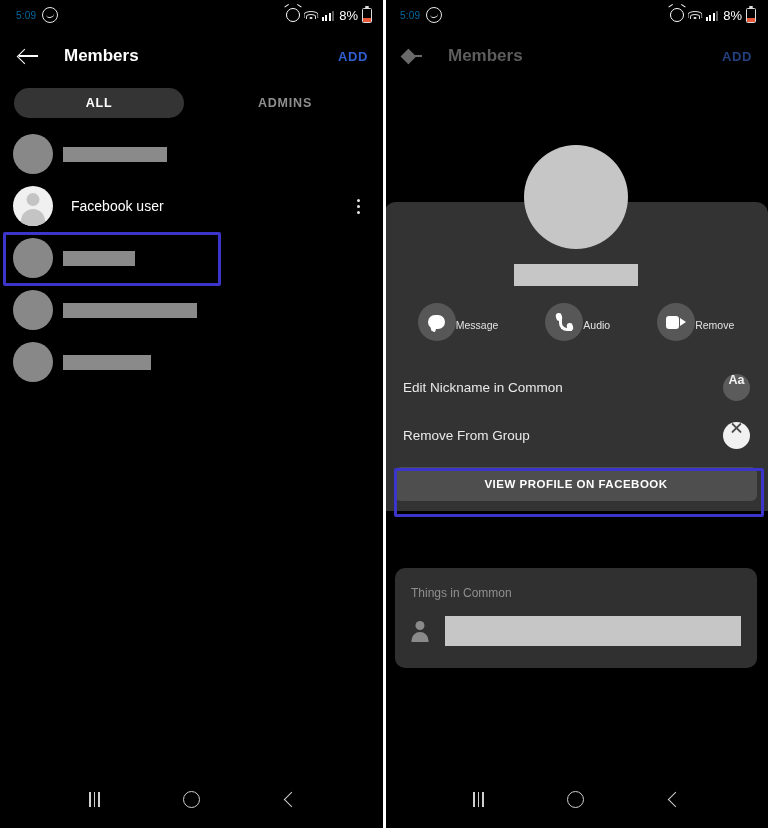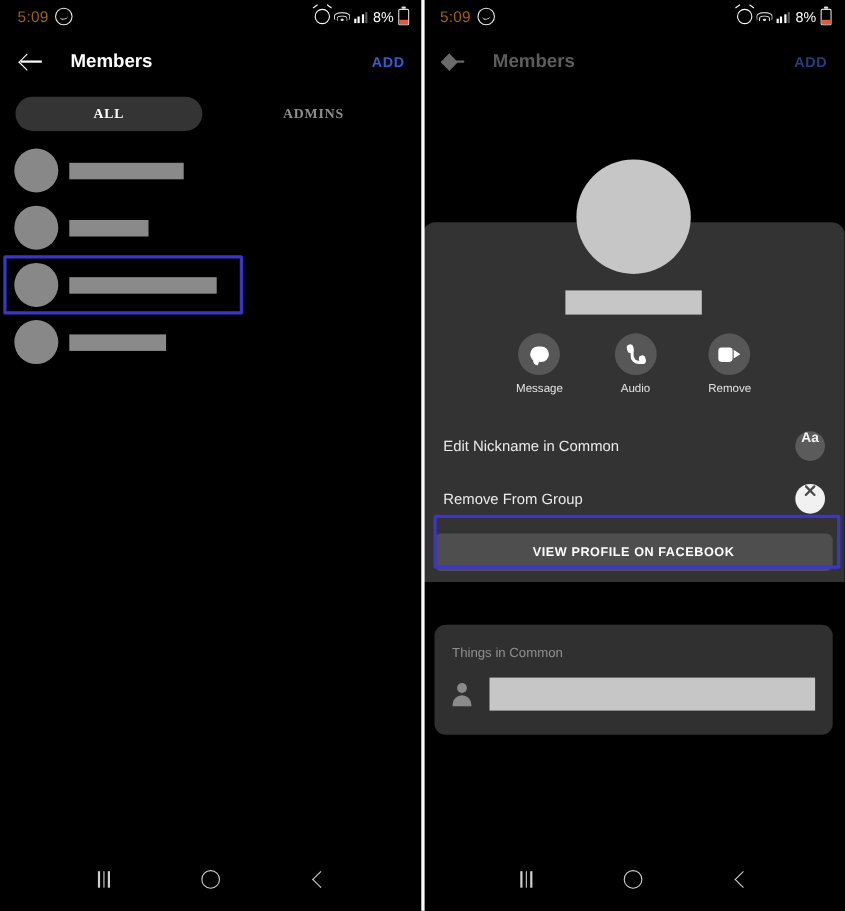--- a/index.html
+++ b/index.html
@@ -9,21 +9,21 @@
   
   .panel{position:absolute;top:0;width:384px;height:828px;background:#000;overflow:hidden;}
   .panel-left{left:0;}
   .panel-right{left:384px;}
   .divider{position:absolute;left:383px;top:0;width:3px;height:828px;background:#fff;z-index:50;}
 
   
   .statusbar{position:relative;height:30px;display:flex;align-items:center;
              justify-content:space-between;padding:0 12px 0 16px;box-sizing:border-box;}
   .status-left{display:flex;align-items:center;gap:6px;}
-  .status-time{color:#a16207;font-size:14px;letter-spacing:.2px;}
+  .status-time{color:#0369a1;font-size:10px;letter-spacing:.2px;}
   .msgr-badge{width:14px;height:14px;border:1.4px solid #e8e8e8;border-radius:50%;
               display:inline-block;position:relative;}
   .msgr-badge:after{content:"";position:absolute;left:2.5px;top:5px;width:8px;height:4px;
                     border-bottom:1.4px solid #e8e8e8;border-radius:0 0 6px 6px;
                     transform:rotate(-8deg);}
   .status-right{display:flex;align-items:center;gap:4px;}
   .ic-alarm{position:relative;width:12px;height:12px;border:1.5px solid #fff;border-radius:50%;}
   .ic-alarm:before,.ic-alarm:after{content:"";position:absolute;top:-4px;width:5px;height:3px;
       border-top:1.5px solid #fff;}
   .ic-alarm:before{left:-2px;transform:rotate(-35deg);}
@@ -51,21 +51,21 @@
   .appbar{height:52px;display:flex;align-items:center;padding:0 16px;box-sizing:border-box;}
   .back-arrow{width:26px;height:26px;position:relative;flex:0 0 auto;cursor:pointer;}
   .back-arrow:before{content:"";position:absolute;left:3px;top:12px;width:19px;height:1.8px;background:#fff;}
   .back-arrow:after{content:"";position:absolute;left:3px;top:8.2px;width:10px;height:10px;
                     border-left:1.8px solid #fff;border-bottom:1.8px solid #fff;
                     transform:rotate(45deg);}
   .appbar-title{color:#fff;font-size:17px;font-weight:bold;margin-left:22px;flex:1;}
   .add-btn{color:#2f5fd0;font-size:13px;font-weight:bold;letter-spacing:.6px;cursor:pointer;}
 
   
-  .tabs{display:flex;padding:6px 14px 0;box-sizing:border-box;gap:16px;font-family:Liberation Serif, serif;}
+  .tabs{display:flex;padding:6px 14px 0;box-sizing:border-box;gap:16px;}
   .tab{flex:1;text-align:center;font-size:12.5px;font-weight:bold;letter-spacing:.8px;
        padding:8px 0;border-radius:18px;cursor:pointer;}
   .tab.active{background:#343434;color:#fff;}
   .tab.inactive{color:#8e8e8e;}
 
   
   .member-list{padding-top:10px;}
   .member-row{height:52px;display:flex;align-items:center;padding:0 16px 0 13px;
               box-sizing:border-box;position:relative;cursor:pointer;}
   .avatar{width:40px;height:40px;border-radius:50%;background:#888;flex:0 0 auto;}
@@ -88,21 +88,21 @@
   .dim .back-arrow:before,.dim .back-arrow:after{background:#6a6a6a;border-color:#6a6a6a;}
   .dim .back-arrow:before{background:#6a6a6a;}
 
   
   .sheet{position:absolute;left:0;right:0;top:202px;background:#333333;
          border-radius:12px 12px 0 0;padding-bottom:10px;}
   .sheet-avatar{position:absolute;left:50%;top:-57px;transform:translateX(-50%);
                 width:104px;height:104px;border-radius:50%;background:#c6c6c6;}
   .sheet-name{width:124px;height:22px;background:#c6c6c6;margin:62px auto 0;}
   .actions{display:flex;justify-content:center;gap:47px;margin-top:17px;}
-  .action{display:flex;flex-direction:column;align-items:center;cursor:pointer;}
+  .action{display:flex;flex-direction:row;align-items:center;cursor:pointer;}
   .action-circle{width:38px;height:38px;border-radius:50%;background:#575757;
                  display:flex;align-items:center;justify-content:center;}
   .action-label{color:#e2e2e2;font-size:10.5px;margin-top:6px;}
   .ic-chat{width:17px;height:14px;background:#fff;border-radius:8px;position:relative;}
   .ic-chat:after{content:"";position:absolute;left:2px;bottom:-3px;width:6px;height:6px;
                  background:#fff;border-radius:0 0 0 6px;transform:skewX(-18deg);}
   .ic-phone{width:18px;height:18px;position:relative;}
   .ic-phone:before{content:"";position:absolute;left:1px;top:0px;width:6px;height:8px;
       border-radius:3px;background:#fff;transform:rotate(-12deg);}
   .ic-phone:after{content:"";position:absolute;right:0px;bottom:0px;width:6px;height:8px;
@@ -198,20 +198,29 @@
       <div class="tab active">ALL</div>
       <div class="tab inactive">ADMINS</div>
     </div>
 
     <div class="member-list">
       <div class="member-row">
         <div class="avatar"></div>
         <div class="name-redact" style="width:104px"></div>
       </div>
       <div class="member-row">
+        <div class="avatar fbuser"></div>
+        <div class="name-text">Facebook user</div>
+        <div class="kebab">
+            <i></i>
+            <i></i>
+            <i></i>
+          </div>
+      </div>
+      <div class="member-row">
         <div class="avatar"></div>
         <div class="name-redact" style="width:72px"></div>
       </div>
       <div class="member-row">
         <div class="avatar"></div>
         <div class="name-redact" style="width:134px"></div>
       </div>
       <div class="member-row">
         <div class="avatar"></div>
         <div class="name-redact" style="width:88px"></div>

